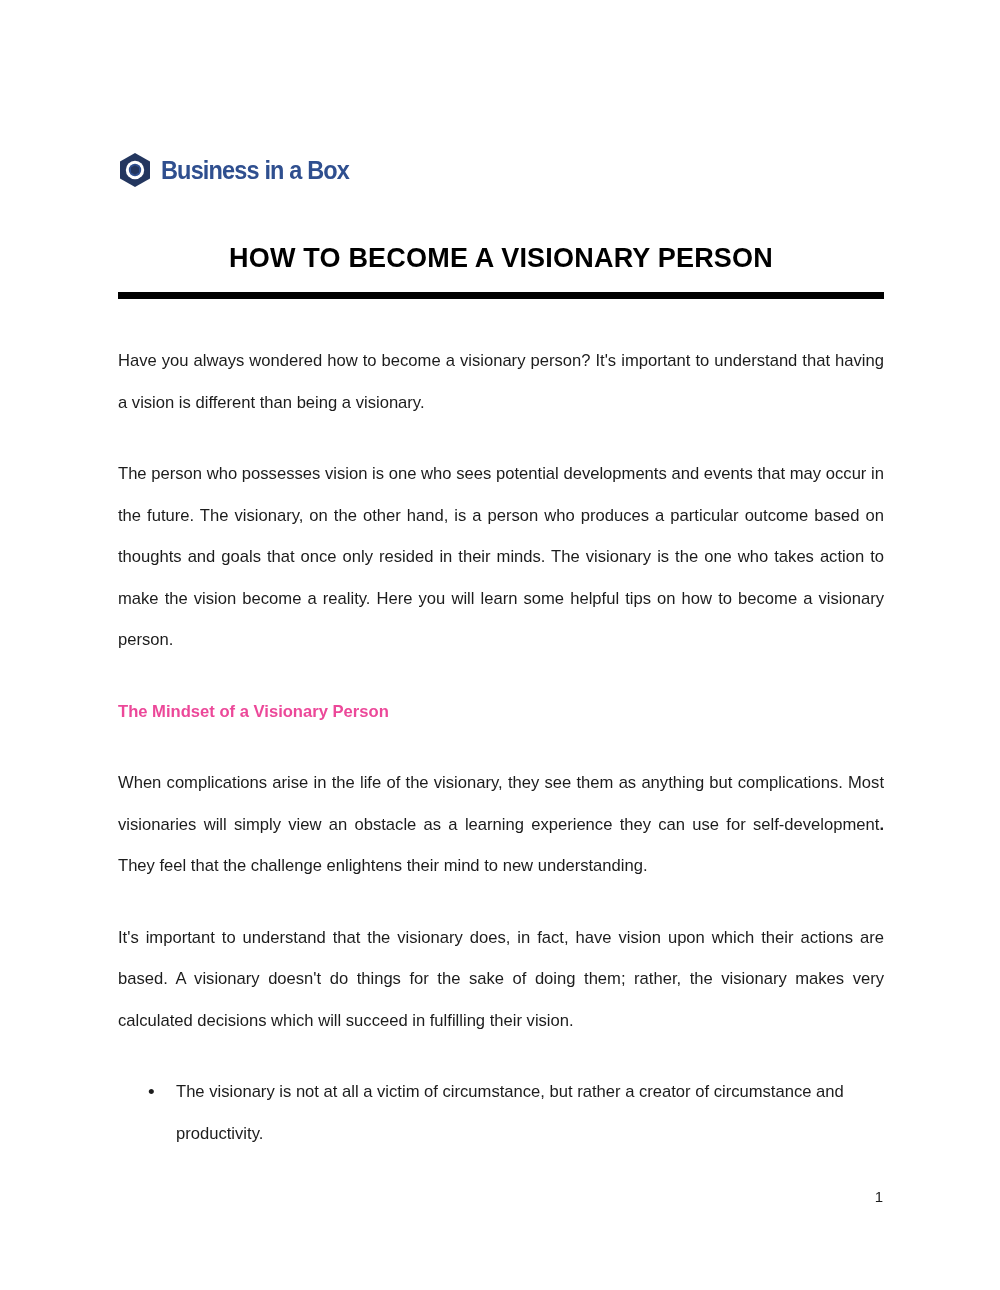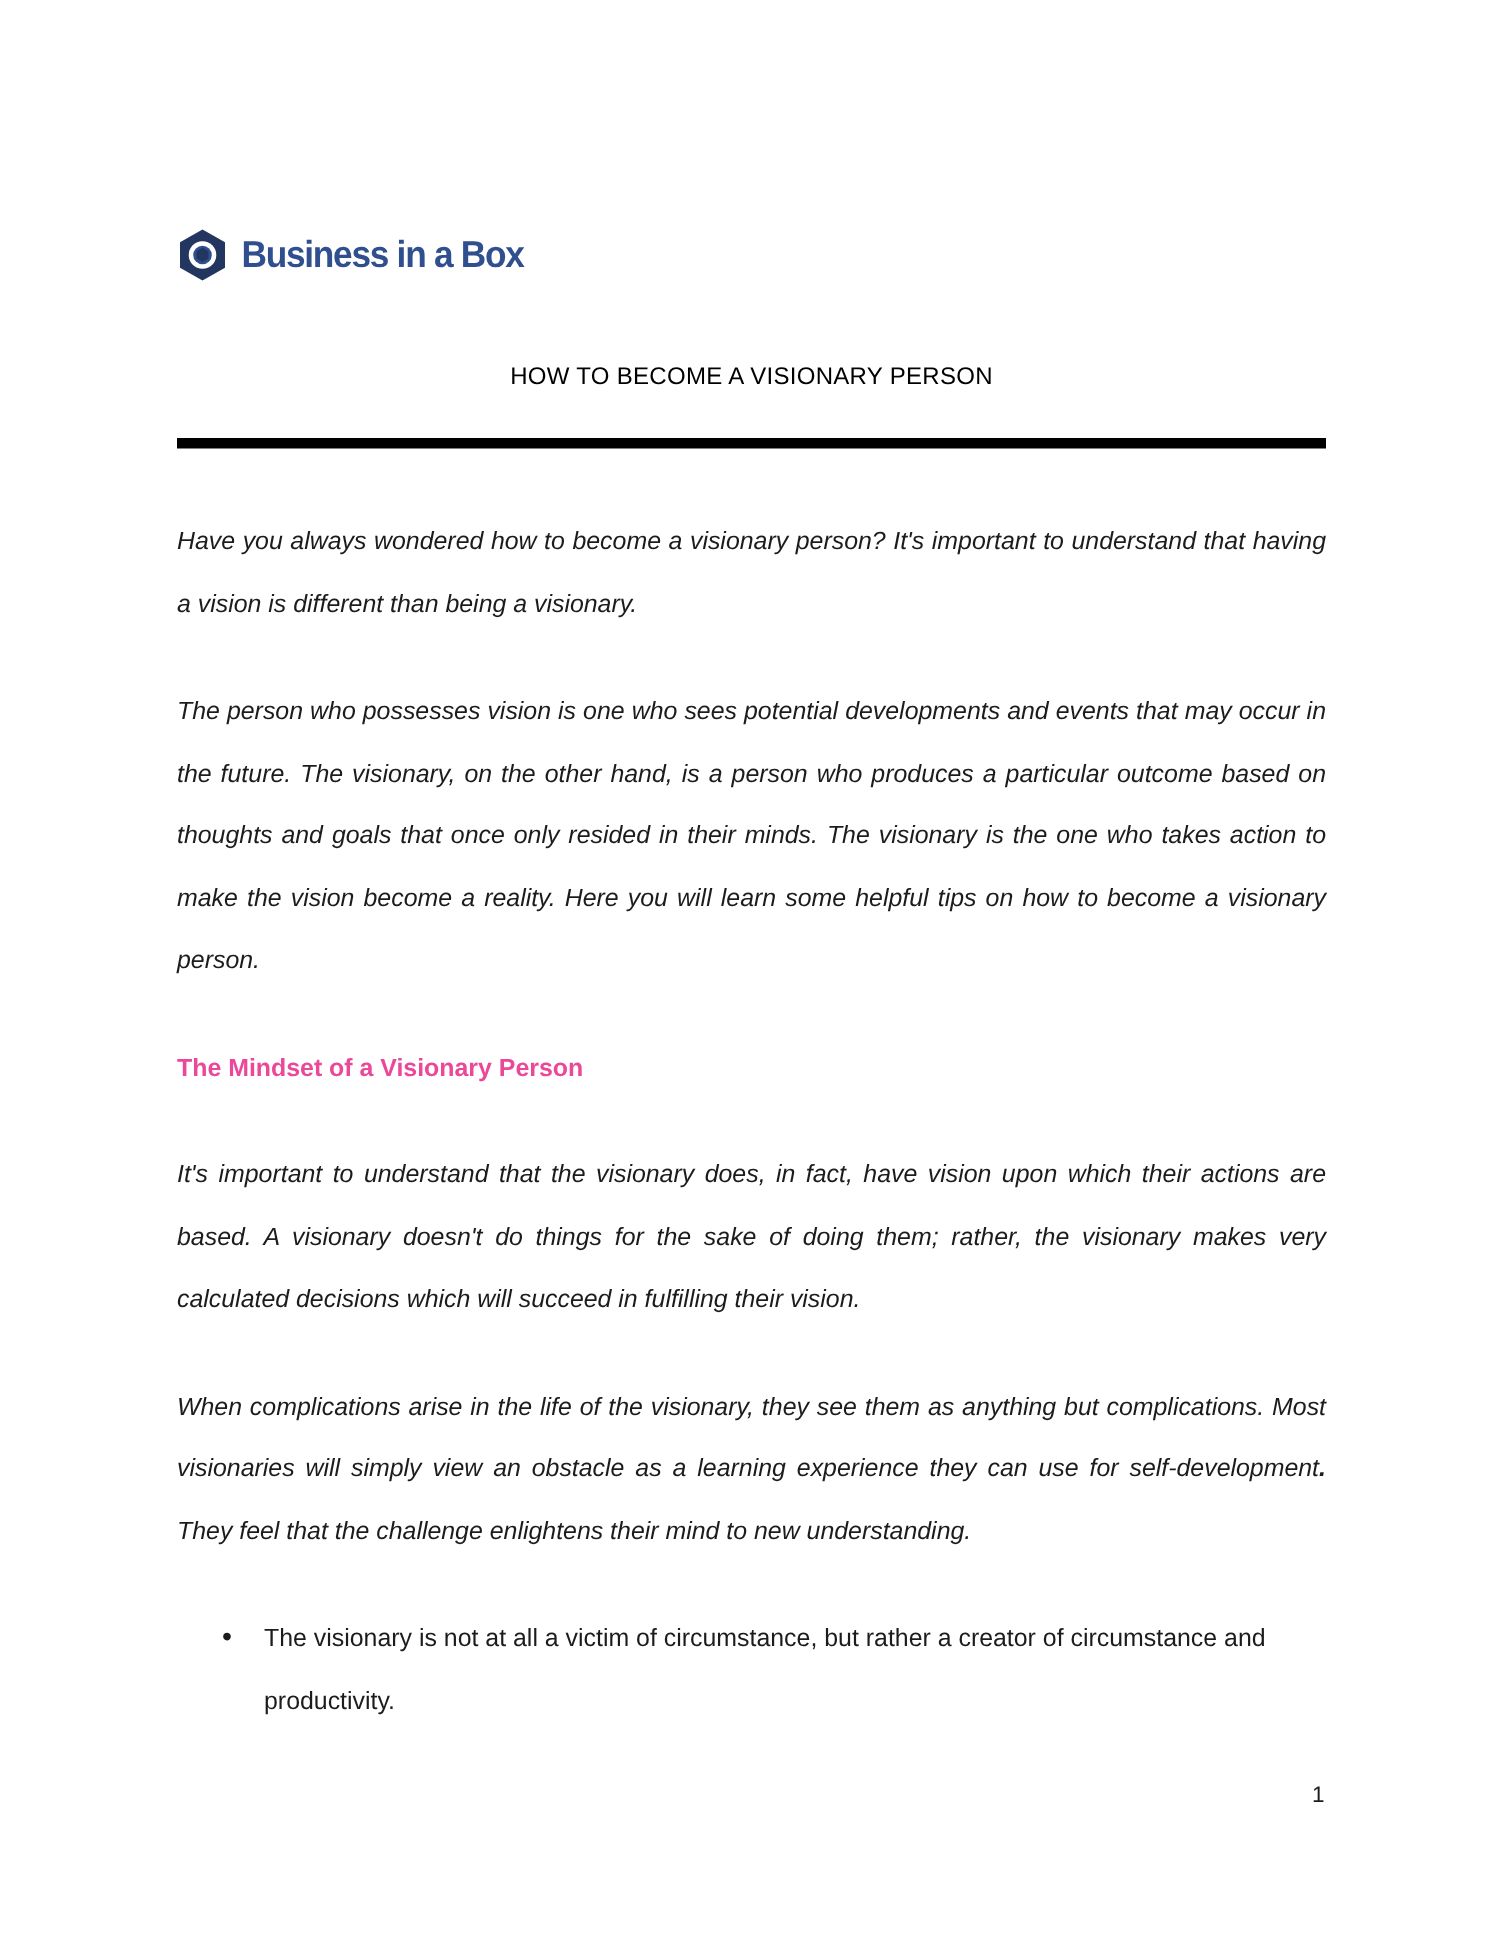--- a/index.html
+++ b/index.html
@@ -51,22 +51,22 @@
     transform-origin: left center;
   }
 
   
   .doc-title {
     position: absolute;
     left: 118px;
     top: 242px;
     width: 766px;
     text-align: center;
-    font-size: 16px;
-    font-weight: normal;
+    font-size: 27px;
+    font-weight: bold;
     color: #000000;
     letter-spacing: 0.2px;
     line-height: 1.2;
   }
 
   .title-rule {
     position: absolute;
     left: 118px;
     top: 292px;
     width: 766px;
@@ -80,21 +80,20 @@
     left: 118px;
     top: 340px;
     width: 766px;
   }
   p.para {
     margin: 0 0 30px 0;
     font-size: 16.6px;
     line-height: 41.5px;
     text-align: justify;
     color: #1c1c1c;
-    font-style: italic;
   }
   h2.subhead {
     margin: 0 0 30px 0;
     font-size: 16.6px;
     line-height: 41.5px;
     font-weight: bold;
     color: #ec4899;
     text-align: left;
   }
   .bold-dot {
@@ -155,23 +154,23 @@
   <div class="title-rule"></div>
 
   <div class="content">
 
     <p class="para">Have you always wondered how to become a visionary person? It's important to understand that having a vision is different than being a visionary.</p>
 
     <p class="para">The person who possesses vision is one who sees potential developments and events that may occur in the future. The visionary, on the other hand, is a person who produces a particular outcome based on thoughts and goals that once only resided in their minds. The visionary is the one who takes action to make the vision become a reality. Here you will learn some helpful tips on how to become a visionary person.</p>
 
     <h2 class="subhead">The Mindset of a Visionary Person</h2>
 
+    <p class="para"><span>When complications arise in the life of the visionary, they see them as anything but complications. Most visionaries will simply view an obstacle as a learning experience they can use for self-development</span><span class="bold-dot">.</span><span> They feel that the challenge enlightens their mind to new understanding.</span></p>
+
     <p class="para">It's important to understand that the visionary does, in fact, have vision upon which their actions are based. A visionary doesn't do things for the sake of doing them; rather, the visionary makes very calculated decisions which will succeed in fulfilling their vision.</p>
-
-    <p class="para"><span>When complications arise in the life of the visionary, they see them as anything but complications. Most visionaries will simply view an obstacle as a learning experience they can use for self-development</span><span class="bold-dot">.</span><span> They feel that the challenge enlightens their mind to new understanding.</span></p>
 
     <ul class="bullets">
       <li>
         <span class="bullet-dot">•</span>
         <span>The visionary is not at all a victim of circumstance, but rather a creator of circumstance and productivity.</span>
       </li>
     </ul>
 
   </div>
 

